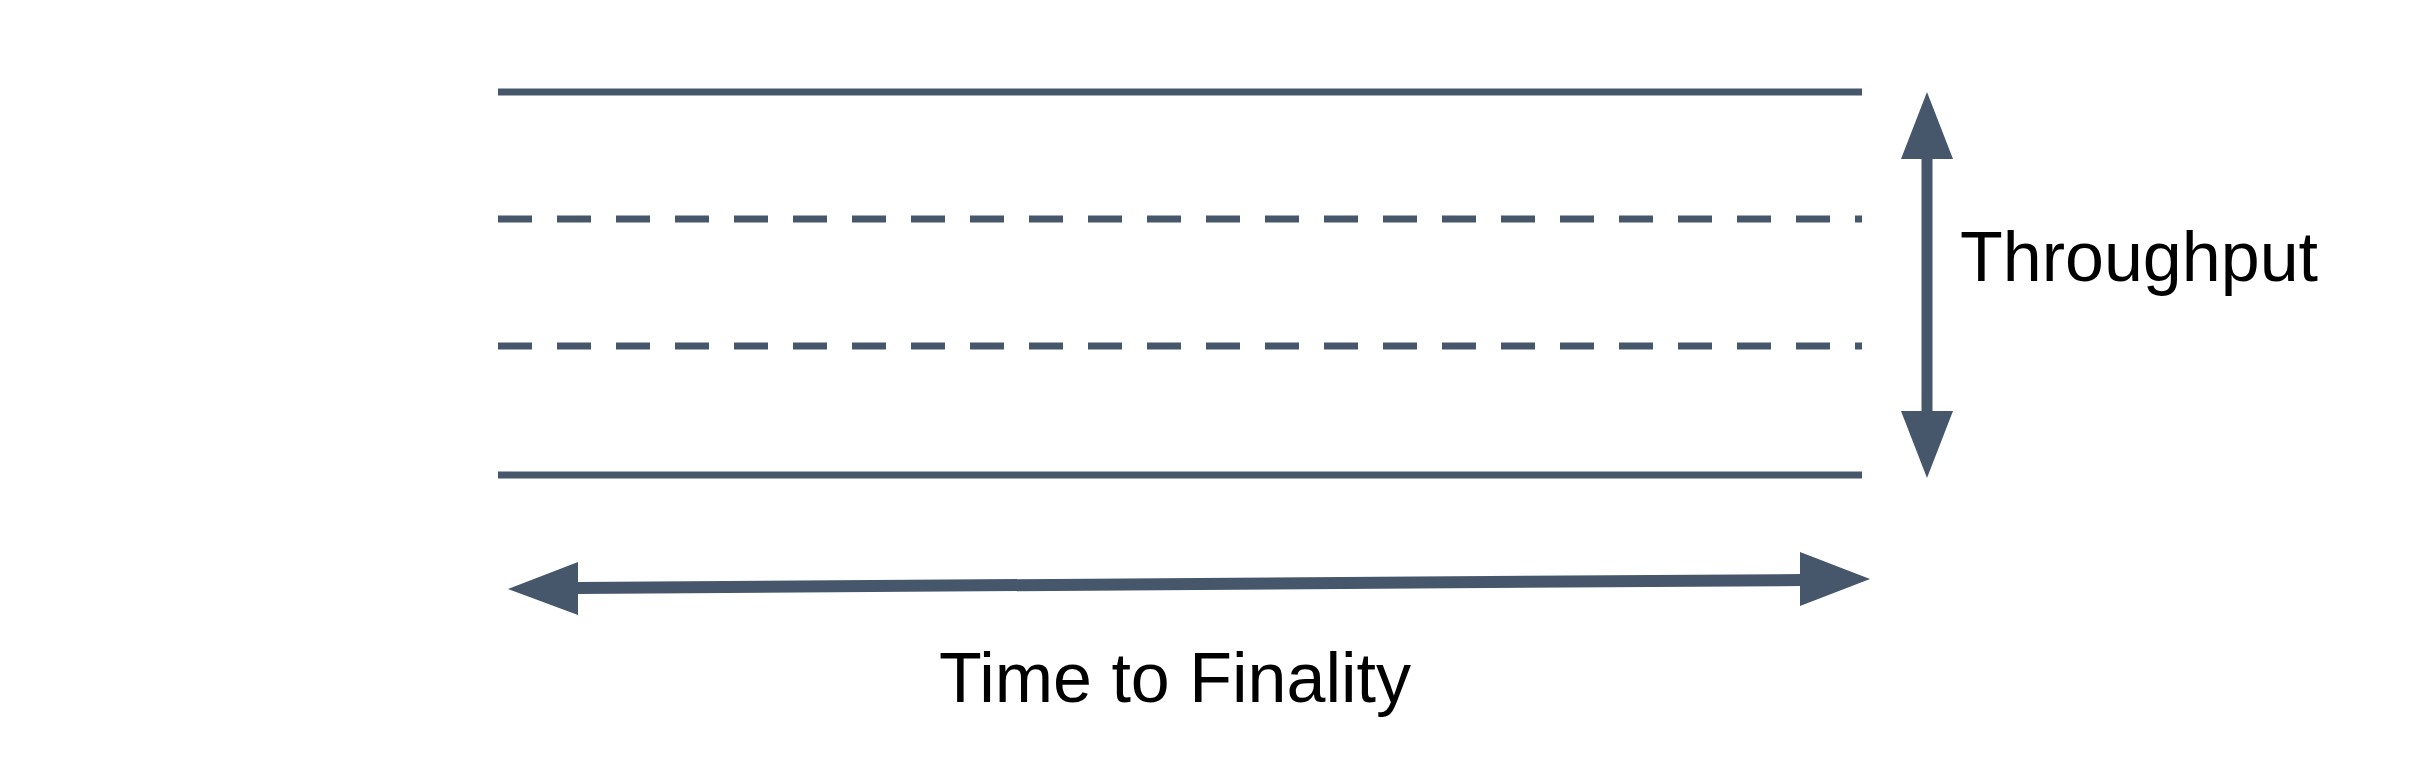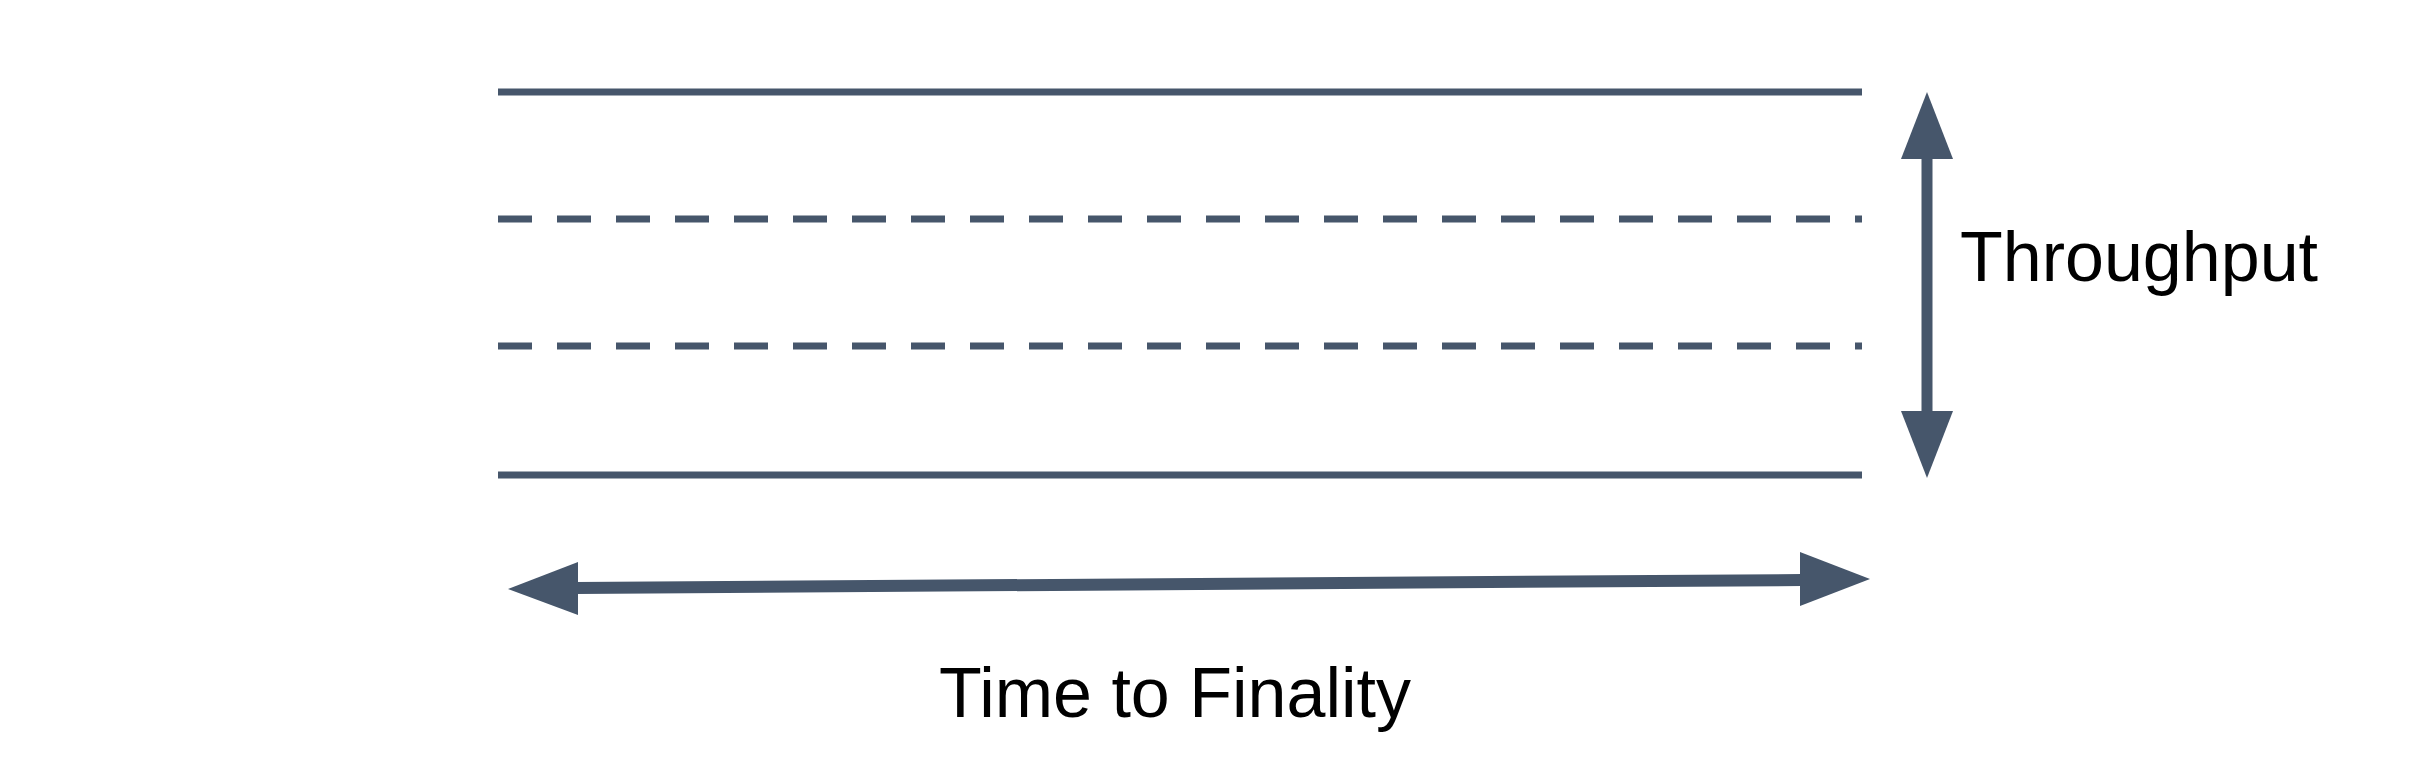--- a/index.html
+++ b/index.html
@@ -38,21 +38,21 @@
     white-space: nowrap;
     letter-spacing: 0;
   }
   .label-throughput {
     left: 1944px;
     top: 222px;
     margin-left: 16px;
   }
   .label-time-to-finality {
     left: 939px;
-    top: 658px;
+    top: 643px;
   }
 </style>
 </head>
 <body>
 
 <div class="canvas">
 
   <svg class="diagram-shapes" viewBox="0 0 2410 780" xmlns="http://www.w3.org/2000/svg">
 
     <g fill="none" stroke="#46566B">

